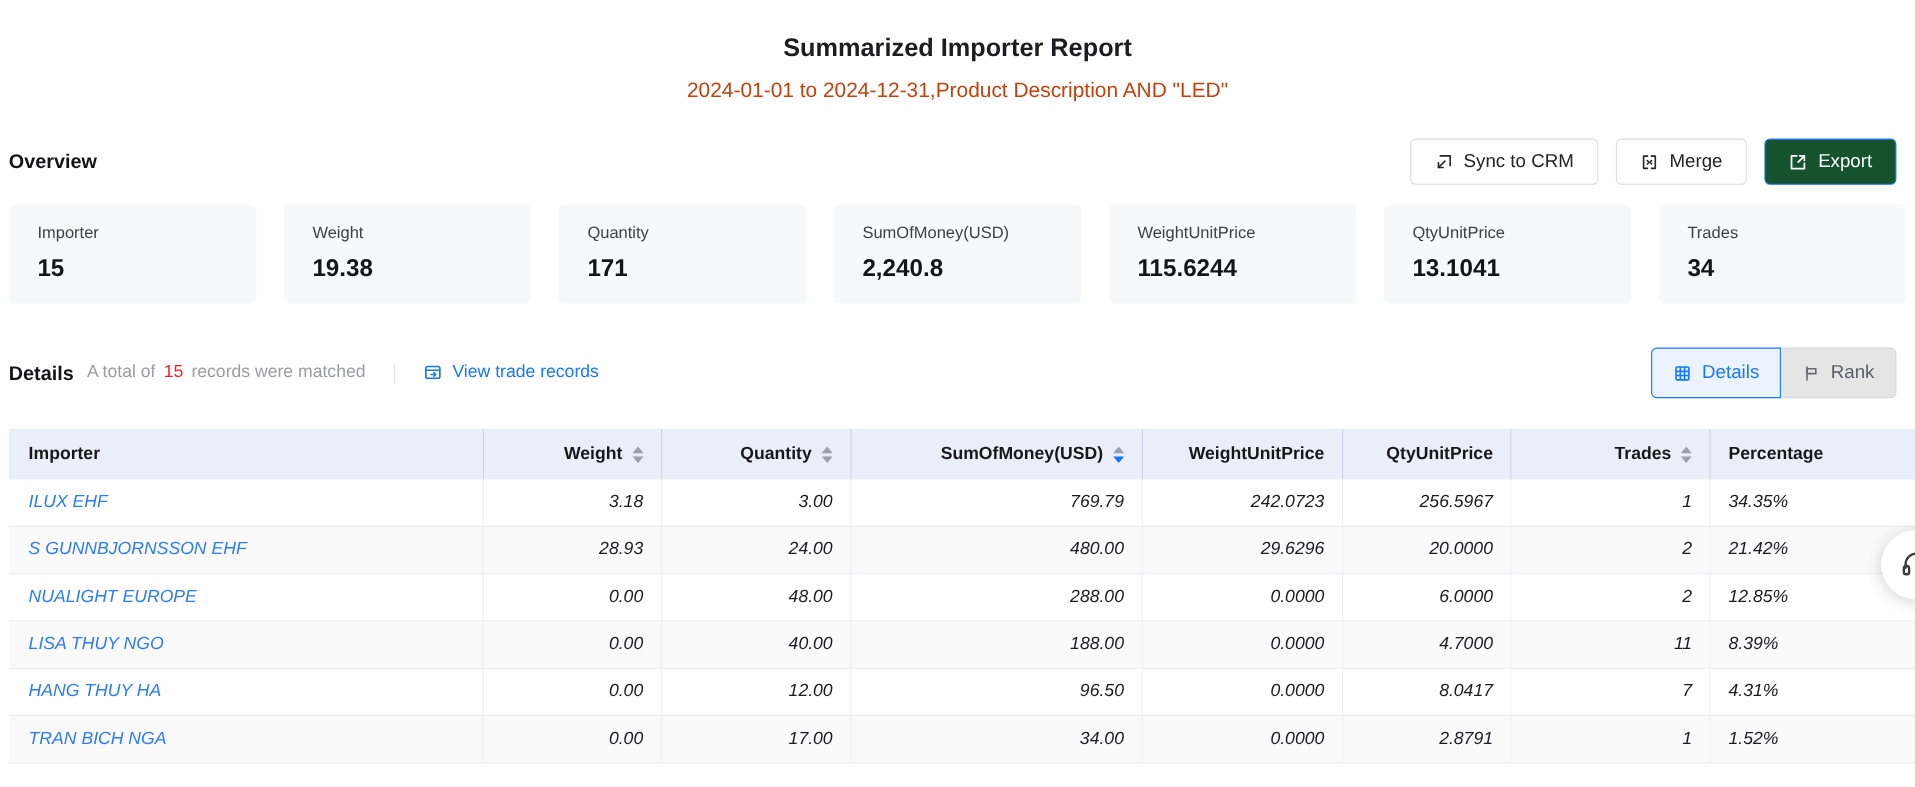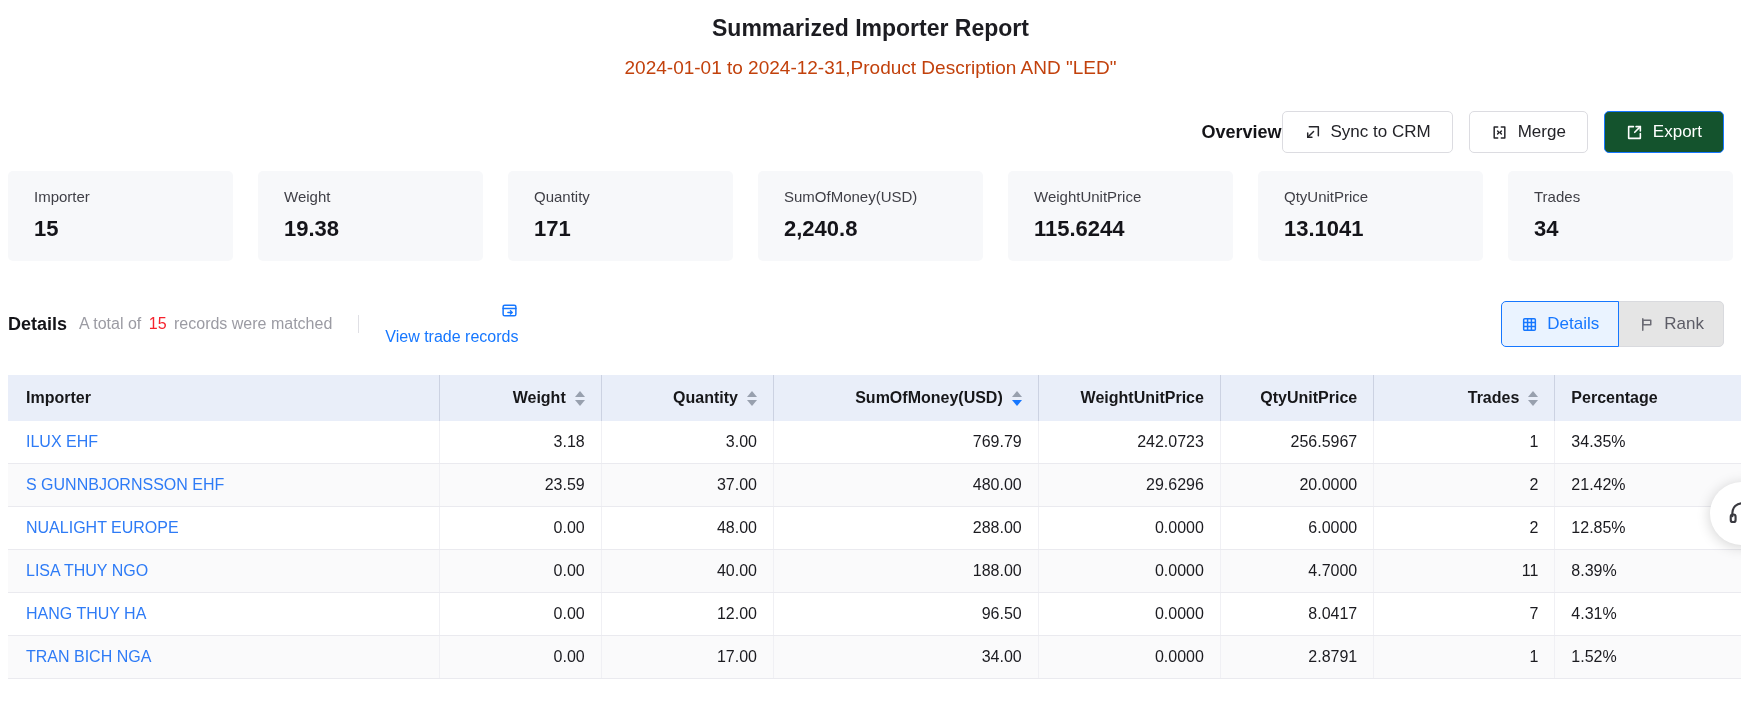--- a/index.html
+++ b/index.html
@@ -3,25 +3,25 @@
 <meta charset="utf-8">
 <style>
   * { box-sizing: border-box; margin: 0; padding: 0; }
   html,body { width:1741px; height:715px; }
   body {
     font-family: "Liberation Sans", "DejaVu Sans", sans-serif;
     background:#ffffff; color:#1b1b20; overflow:hidden; position:relative;
   }
 
   
-  .page-title { text-align:center; padding-top:15px; font-size:23px; font-weight:600; color:#1c1c21; }
+  .page-title { text-align:center; padding-top:30px; font-size:23px; font-weight:600; color:#1c1c21; }
   .page-subtitle { text-align:center; margin-top:15px; font-size:19px; color:#c2410c; }
 
   
-  .overview-bar { margin:32px 17px 0 8px; display:flex; justify-content:flex-end; align-items:center; }
+  .overview-bar { margin:32px 17px 0 8px; display:flex; justify-content:space-between; align-items:center; }
   .section-heading { font-size:18px; font-weight:700; color:#141418; }
   .btn-group { display:flex; gap:16px; }
   .btn {
     display:inline-flex; align-items:center; gap:10px; height:42px; padding:0 21px;
     border:1px solid #dcdce1; border-radius:5px; background:#fff; font-size:17px;
     color:#232328; cursor:pointer; white-space:nowrap;
   }
   .btn.primary { background:#14532d; border-color:#1677ff; color:#fff; }
   .btn svg { flex:0 0 auto; }
 
@@ -30,21 +30,21 @@
   .card { flex:1 1 0; background:#f7f8fa; border-radius:5px; padding:17px 26px 19px 26px; }
   .card-label { font-size:15px; color:#3f3f46; }
   .card-value { margin-top:11px; font-size:22px; font-weight:700; color:#141419; }
 
   
   .details-bar { margin:40px 17px 0 8px; display:flex; justify-content:space-between; align-items:center; }
   .details-left { display:flex; align-items:center; gap:12px; }
   .summary-text { font-size:16px; color:#9b9ba3; }
   .summary-count { font-size:16px; color:#f5222d; padding:0 3px; }
   .v-divider { width:1px; height:18px; background:#e0e0e5; margin:0 14px; }
-  .link { display:inline-flex; align-items:flex-end; gap:9px; font-size:16px; color:#1677ff; cursor:pointer; text-decoration:none;flex-direction:column; }
+  .link { display:inline-flex; align-items:flex-start; gap:9px; font-size:16px; color:#1677ff; cursor:pointer; text-decoration:none; }
 
   .seg-group { display:flex; }
   .seg {
     display:inline-flex; align-items:center; gap:9px; height:46px; padding:0 19px;
     border:1px solid #d9dade; background:#e5e5e5; font-size:17px; color:#5c5c66; cursor:pointer; margin-left:-1px;
   }
   .seg:first-child { border-radius:5px 0 0 5px; margin-left:0; }
   .seg:last-child { border-radius:0 5px 5px 0; }
   .seg.active { border-color:#1677ff; background:#eaf3ff; color:#1677ff; position:relative; z-index:1; }
   .caret-down { width:0; height:0; border-left:6px solid transparent; border-right:6px solid transparent; border-top:7px solid #5f5f68; margin-left:2px; }
@@ -54,21 +54,21 @@
   th {
     background:#e9eef9; height:46px; font-weight:700; color:#17171a;
     border-right:1px solid #ccd2e2; padding:0 16px; white-space:nowrap;
   }
   th:last-child { border-right:none; }
   .th-inner { display:flex; align-items:center; }
   .th-inner.right { justify-content:flex-end; }
   .th-inner.left { justify-content:flex-start; }
   td {
     height:40px; padding:12px 16px; border-bottom:1px solid #eaeaef; border-right:1px solid #f0f0f4;
-    white-space:nowrap; overflow:hidden; color:#1b1b20;
+    white-space:nowrap; overflow:hidden; color:#1b1b20;font-style:italic;
   }
   td:last-child { border-right:none; }
   tbody tr:nth-child(even) td { background:#fafafb; }
   td.num { text-align:right; }
   td.left { text-align:left; }
   td a { color:#2e7bf6; text-decoration:none; cursor:pointer; }
   th.first, td.first { padding-left:18px; }
 
   .sort { display:inline-flex; flex-direction:column; gap:3px; margin-left:9px; }
   .sort i { display:block; width:0; height:0; border-left:5px solid transparent; border-right:5px solid transparent; }
@@ -284,22 +284,22 @@
     <td class="num">3.00</td>
     <td class="num">769.79</td>
     <td class="num">242.0723</td>
     <td class="num">256.5967</td>
     <td class="num">1</td>
     <td class="left">34.35%</td>
   </tr>
 
   <tr>
     <td class="left first"><a>S GUNNBJORNSSON EHF</a></td>
-    <td class="num">23.59</td>
-    <td class="num">37.00</td>
+    <td class="num">28.93</td>
+    <td class="num">24.00</td>
     <td class="num">480.00</td>
     <td class="num">29.6296</td>
     <td class="num">20.0000</td>
     <td class="num">2</td>
     <td class="left">21.42%</td>
   </tr>
 
   <tr>
     <td class="left first"><a>NUALIGHT EUROPE</a></td>
     <td class="num">0.00</td>

